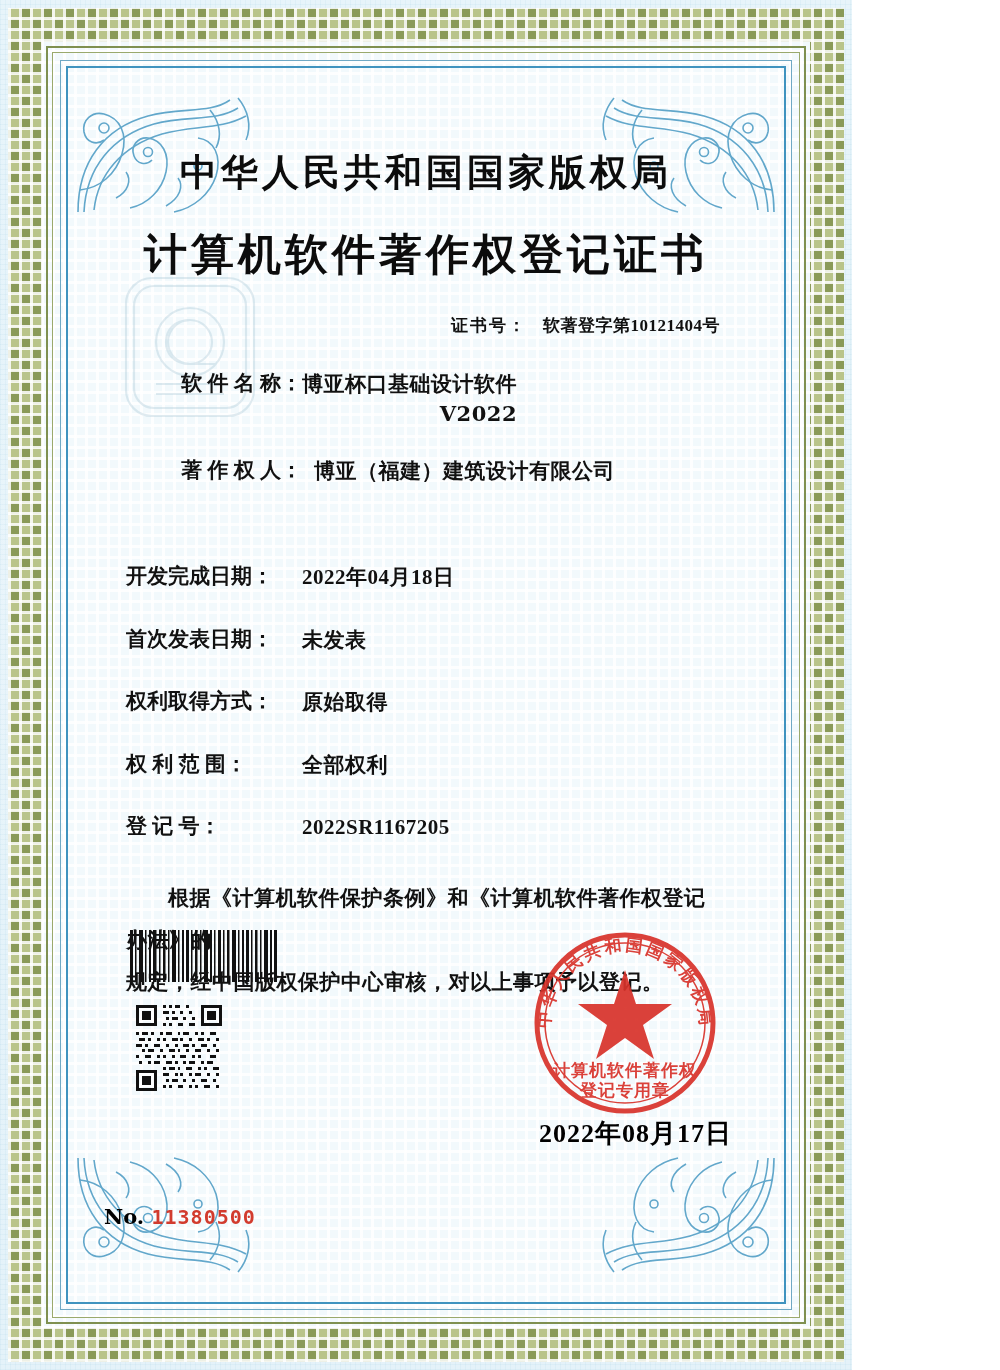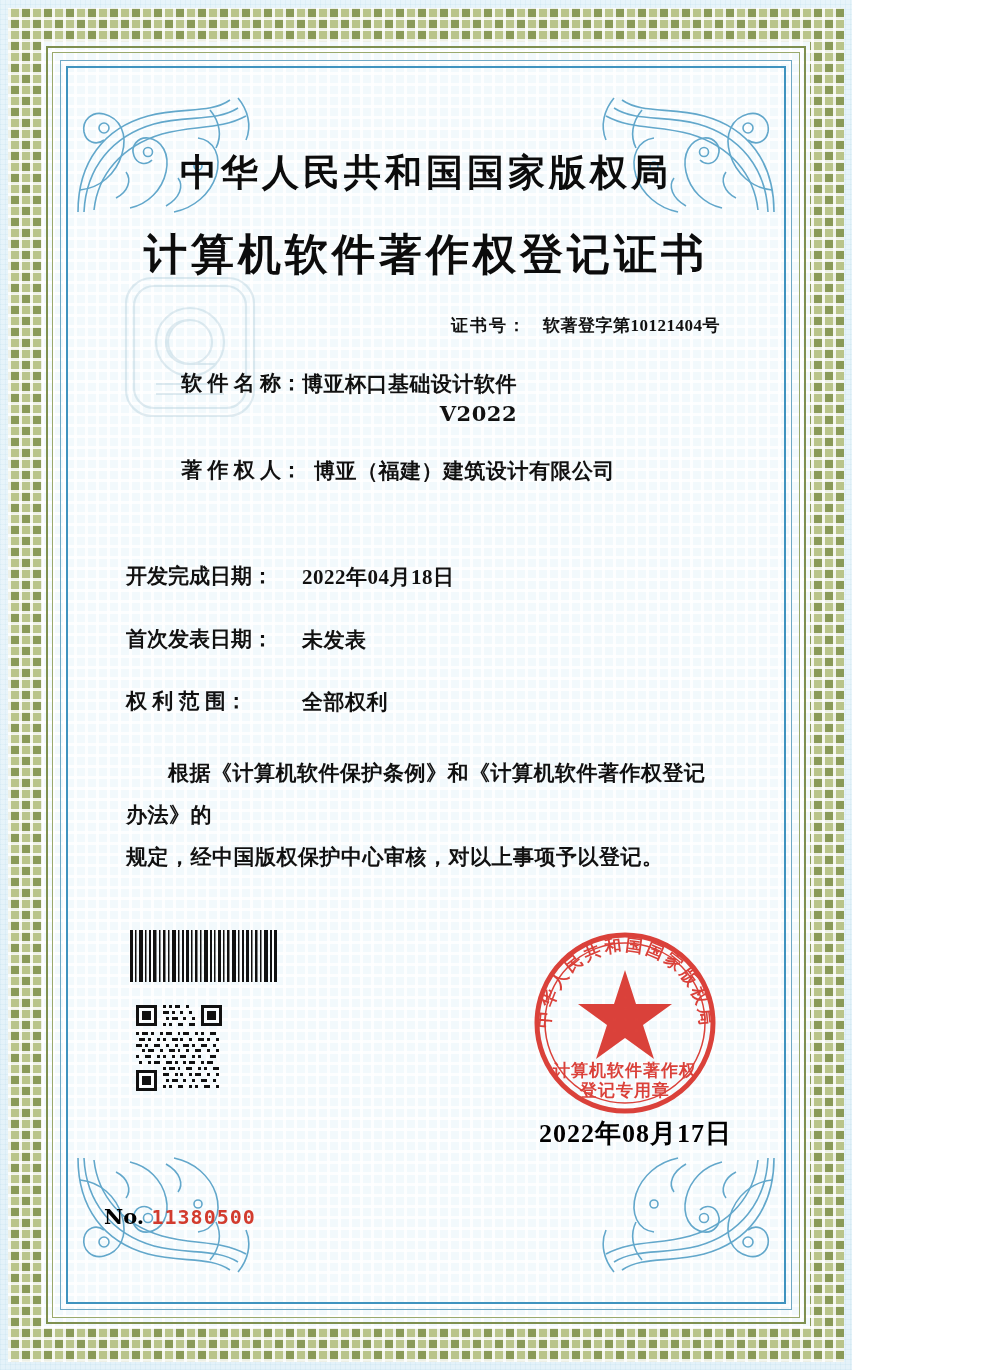--- a/index.html
+++ b/index.html
@@ -348,22 +348,30 @@
     <div class="details">
       <div class="field-row">
         <div class="field-label">开发完成日期：</div>
         <div class="field-value">2022年04月18日</div>
       </div>
       <div class="field-row">
         <div class="field-label">首次发表日期：</div>
         <div class="field-value">未发表</div>
       </div>
       <div class="field-row">
+        <div class="field-label">权利取得方式：</div>
+        <div class="field-value">原始取得</div>
+      </div>
+      <div class="field-row">
         <div class="field-label">权 利 范 围：</div>
         <div class="field-value">全部权利</div>
+      </div>
+      <div class="field-row">
+        <div class="field-label">登  记  号：</div>
+        <div class="field-value">2022SR1167205</div>
       </div>
     </div>
 
     <div class="statement">
       <p class="indent">根据《计算机软件保护条例》和《计算机软件著作权登记办法》的</p>
       <p>规定，经中国版权保护中心审核，对以上事项予以登记。</p>
     </div>
 
   </div>
 

